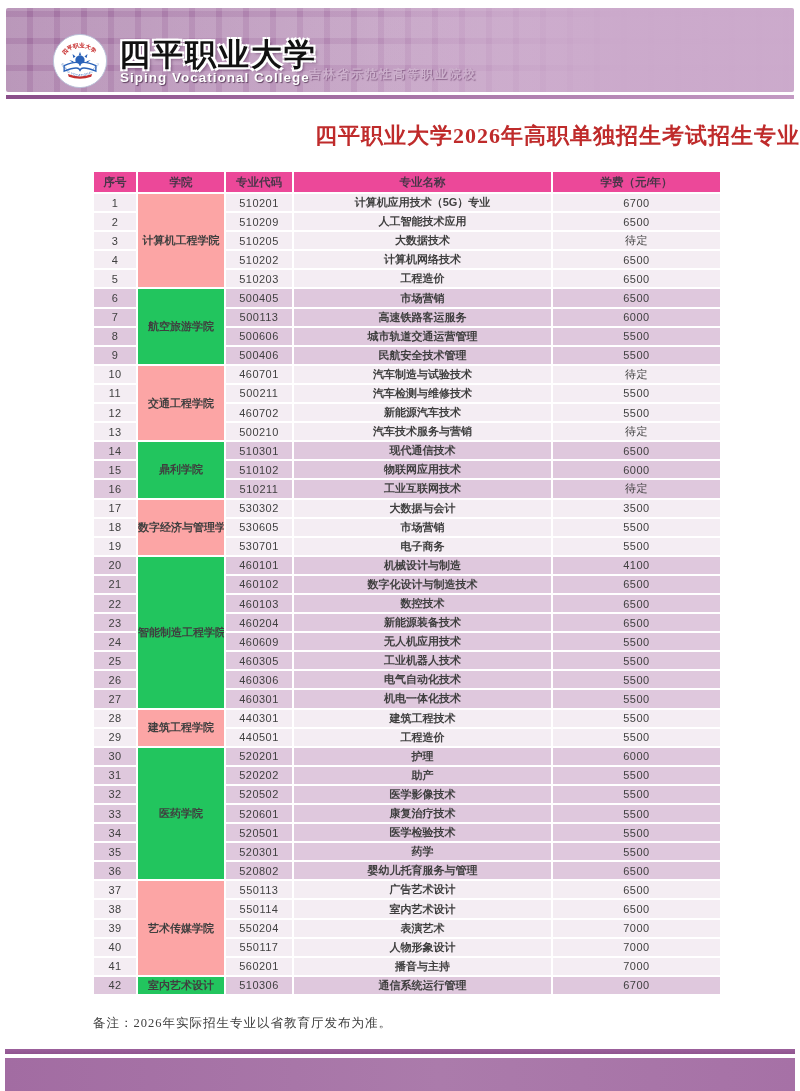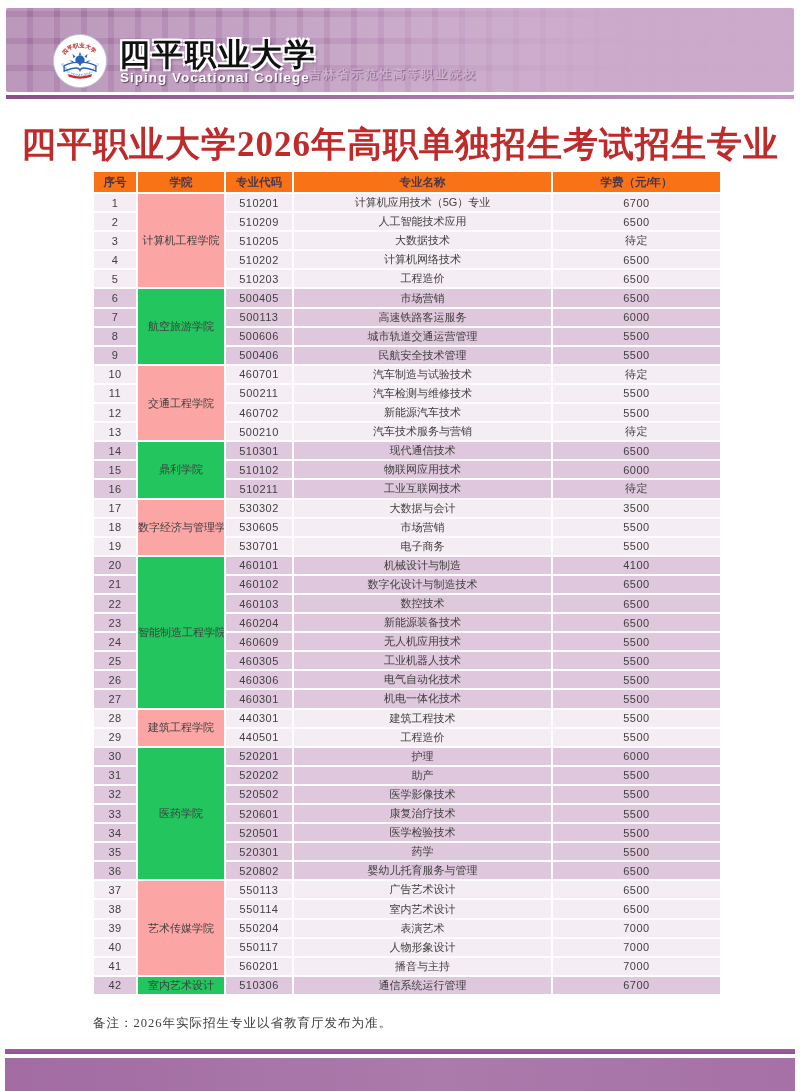--- a/index.html
+++ b/index.html
@@ -21,37 +21,37 @@
 
   .logo-cn{position:absolute;left:113px;top:26px;font-size:31px;font-weight:bold;
     color:#111;letter-spacing:2px;font-family:"Liberation Serif",serif;
     text-shadow:-2px -2px 0 #fff,2px -2px 0 #fff,-2px 2px 0 #fff,2px 2px 0 #fff,3px 3px 3px rgba(60,20,60,.45);}
   .logo-en{position:absolute;left:114px;top:62px;font-size:13.5px;font-weight:bold;
     color:#fff;letter-spacing:1px;text-shadow:1px 1px 1px rgba(70,40,70,.8);}
   .tagline{position:absolute;left:303px;top:58px;font-size:12px;font-weight:bold;
     color:#cdb1cd;letter-spacing:2px;text-shadow:1px 1px 1px rgba(92,48,92,.55);}
 
   
-  .doc-title{position:absolute;left:0;top:121px;width:100%;margin:0;text-align:center;
-    font-family:"Liberation Serif",serif;font-weight:bold;font-size:35px;
+  .doc-title{position:absolute;left:0;top:121px;width:100%;margin:0;text-align:right;
+    font-family:"Liberation Serif",serif;font-weight:bold;font-size:22px;
     color:#bf2b2b;letter-spacing:1px;}
 
   
   table.majors{position:absolute;left:92px;top:170px;width:630px;
     border-collapse:separate;border-spacing:2px;table-layout:fixed;}
   table.majors th,table.majors td{padding:0;text-align:center;vertical-align:middle;
     font-size:11px;color:#3f3f3f;overflow:hidden;white-space:nowrap;}
-  table.majors th{height:20px;background:#f97316;font-weight:bold;color:#4a3549;font-size:11.5px;}
+  table.majors th{height:20px;background:#ec4899;font-weight:bold;color:#4a3549;font-size:11.5px;}
   table.majors td{height:17.1px;}
   tr.shade-light td{background:#f4edf3;}
   tr.shade-dark td{background:#dfc8dd;}
   td.cell-college{font-weight:bold;background:inherit;}
   tr.shade-light td.cell-college{background:#fca5a5;}
   tr.shade-dark td.cell-college{background:#22c55e;}
-  td.cell-major,td.cell-college{font-weight:normal;}
+  td.cell-major,td.cell-college{font-weight:bold;}
   td.cell-no,td.cell-code,td.cell-fee{font-weight:normal;letter-spacing:.5px;}
 
   
   .footnote{position:absolute;left:93px;top:1015px;font-family:"Liberation Serif",serif;
     font-size:12.5px;color:#3c3c3c;letter-spacing:1px;}
   .footer-line{position:absolute;left:5px;top:1049px;width:790px;height:5px;
     background:linear-gradient(180deg,#9c619c,#8f548f);}
   .footer-bar{position:absolute;left:5px;top:1058px;width:790px;height:33px;
     background:linear-gradient(90deg,#a26ca2,#ab7bab 55%,#a671a6);}
 </style>

